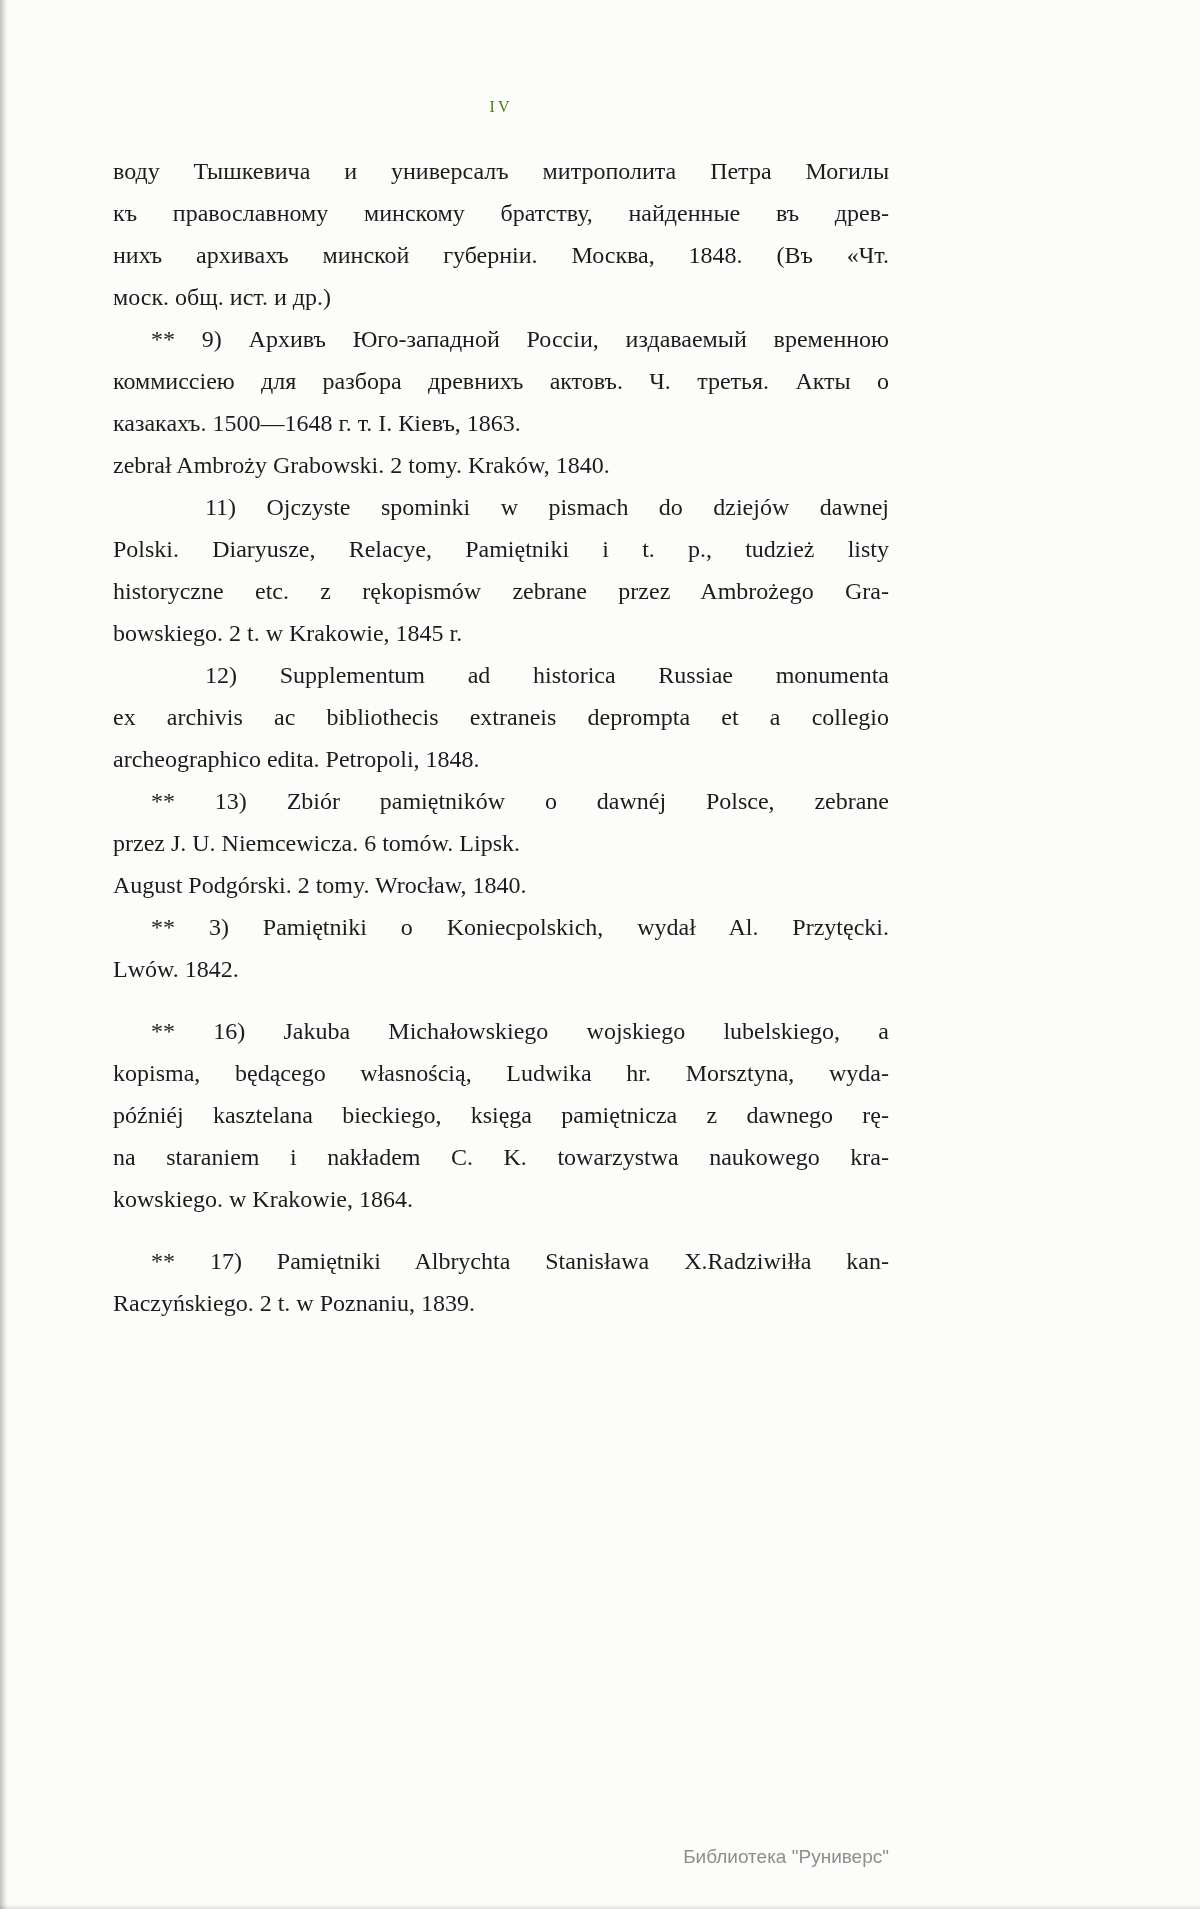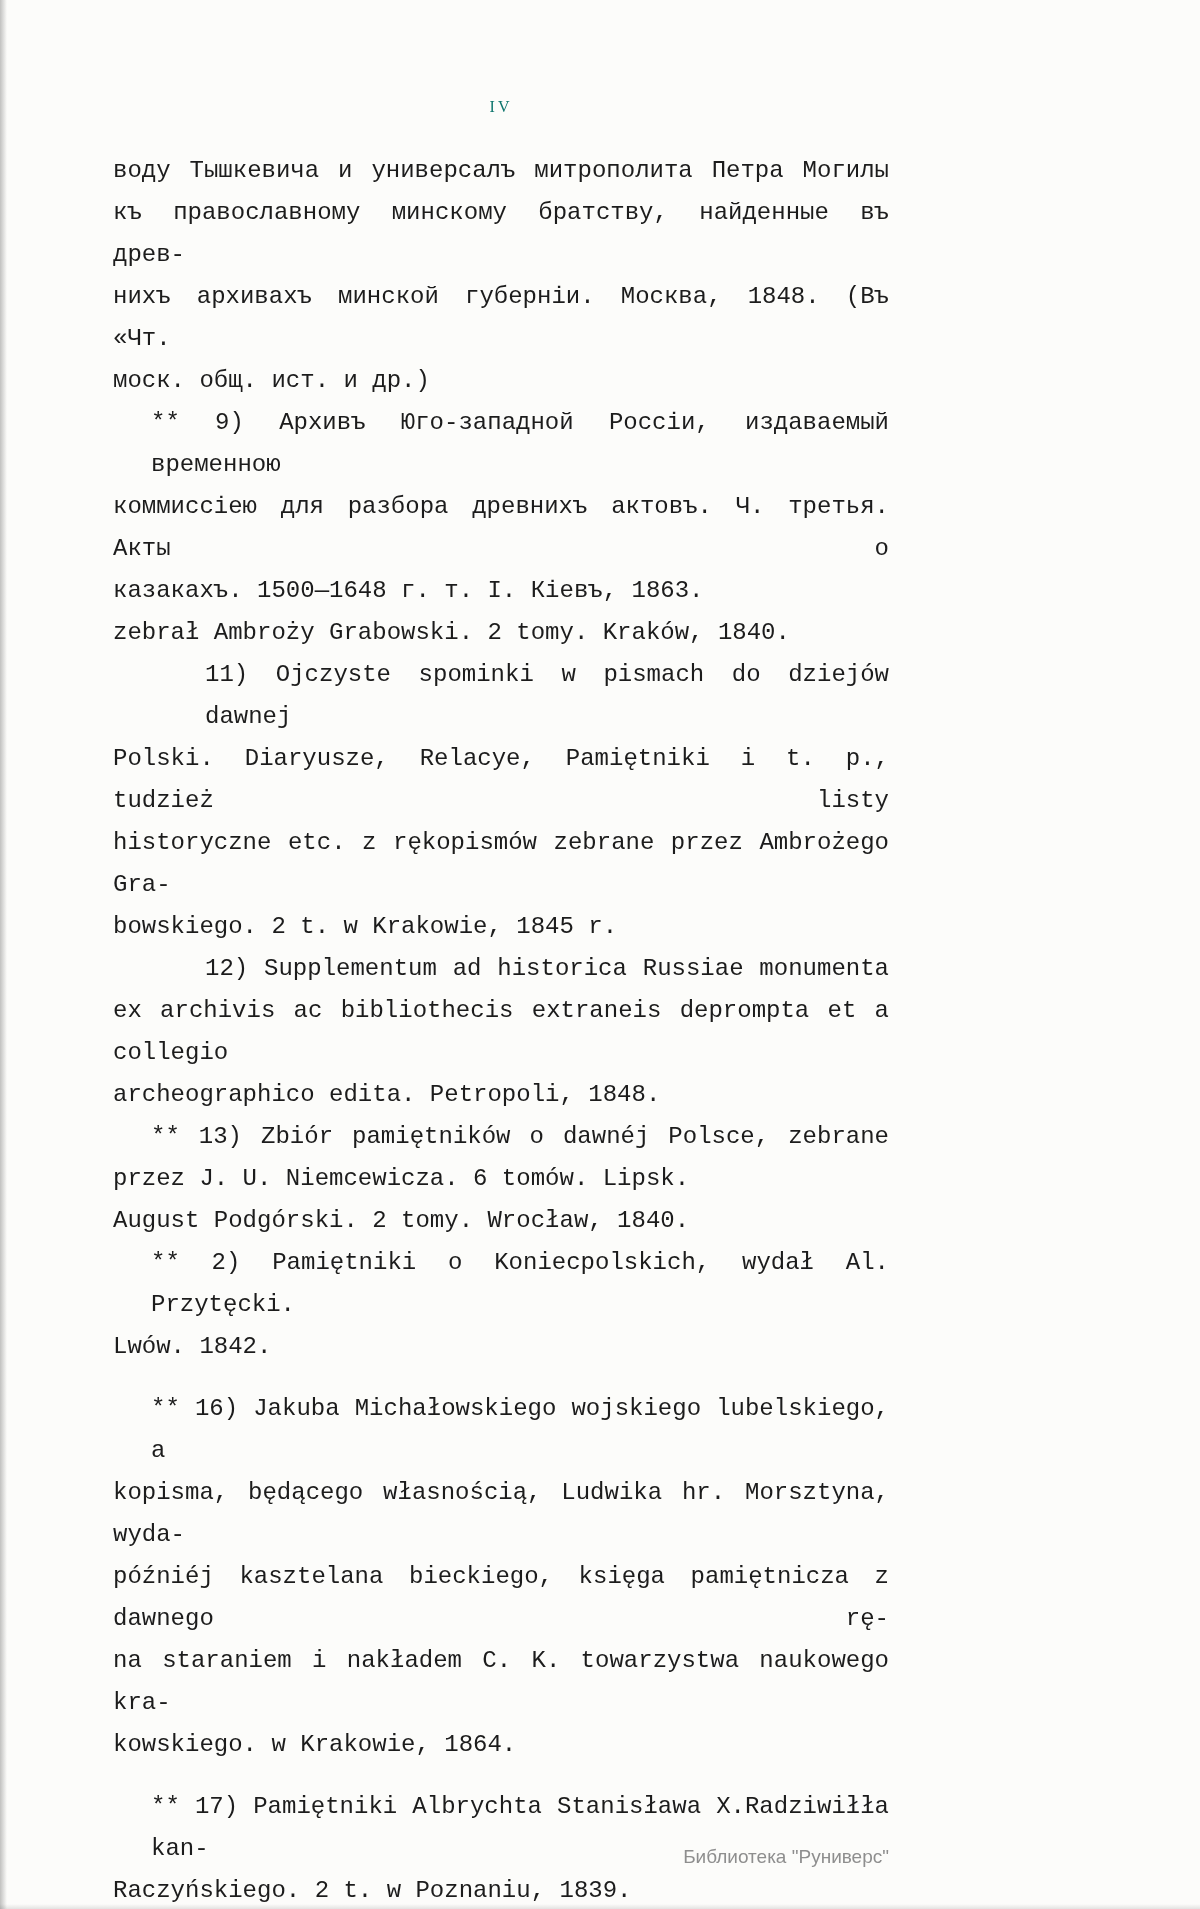--- a/index.html
+++ b/index.html
@@ -35,38 +35,37 @@
     pointer-events: none;
   }
   .page-number {
     position: absolute;
     top: 98px;
     left: 113px;
     width: 776px;
     text-align: center;
     font-size: 16px;
     letter-spacing: 3px;
-    color: #0f766e;
+    color: #4d7c0f;
     font-variant: small-caps;
   }
   .body-text {
     position: absolute;
     top: 150px;
     left: 113px;
     width: 776px;
     font-size: 24px;
     line-height: 42px;
   }
   .para { margin: 0; }
   .para.space-before { margin-top: 20px; }
   .line {
     text-align: justify;
     text-align-last: justify;
     white-space: normal;
-    font-family: Liberation Mono, monospace;
   }
   .line.last { text-align-last: left; }
   .line.first.indent-star { padding-left: 38px; }
   .line.first.indent-num  { padding-left: 92px; }
   .line.first.indent-none { padding-left: 0; }
   .watermark {
     position: absolute;
     top: 1846px;
     left: 113px;
     width: 776px;
@@ -109,21 +108,21 @@
         <div class="line last">archeographico edita. Petropoli, 1848.</div>
       </div>
       <div class="para">
         <div class="line first indent-star">** 13) Zbiór pamiętników o dawnéj Polsce, zebrane</div>
         <div class="line last">przez J. U. Niemcewicza. 6 tomów. Lipsk.</div>
       </div>
       <div class="para">
         <div class="line last">August Podgórski. 2 tomy. Wrocław, 1840.</div>
       </div>
       <div class="para">
-        <div class="line first indent-star">** 2) Pamiętniki o Koniecpolskich, wydał Al. Przytęcki.</div>
+        <div class="line first indent-star">** 3) Pamiętniki o Koniecpolskich, wydał Al. Przytęcki.</div>
         <div class="line last">Lwów. 1842.</div>
       </div>
       <div class="para space-before">
         <div class="line first indent-star">** 16) Jakuba Michałowskiego wojskiego lubelskiego, a</div>
         <div class="line">kopisma, będącego własnością, Ludwika hr. Morsztyna, wyda-</div>
         <div class="line">późniéj kasztelana bieckiego, księga pamiętnicza z dawnego rę-</div>
         <div class="line">na staraniem i nakładem C. K. towarzystwa naukowego kra-</div>
         <div class="line last">kowskiego. w Krakowie, 1864.</div>
       </div>
       <div class="para space-before">

